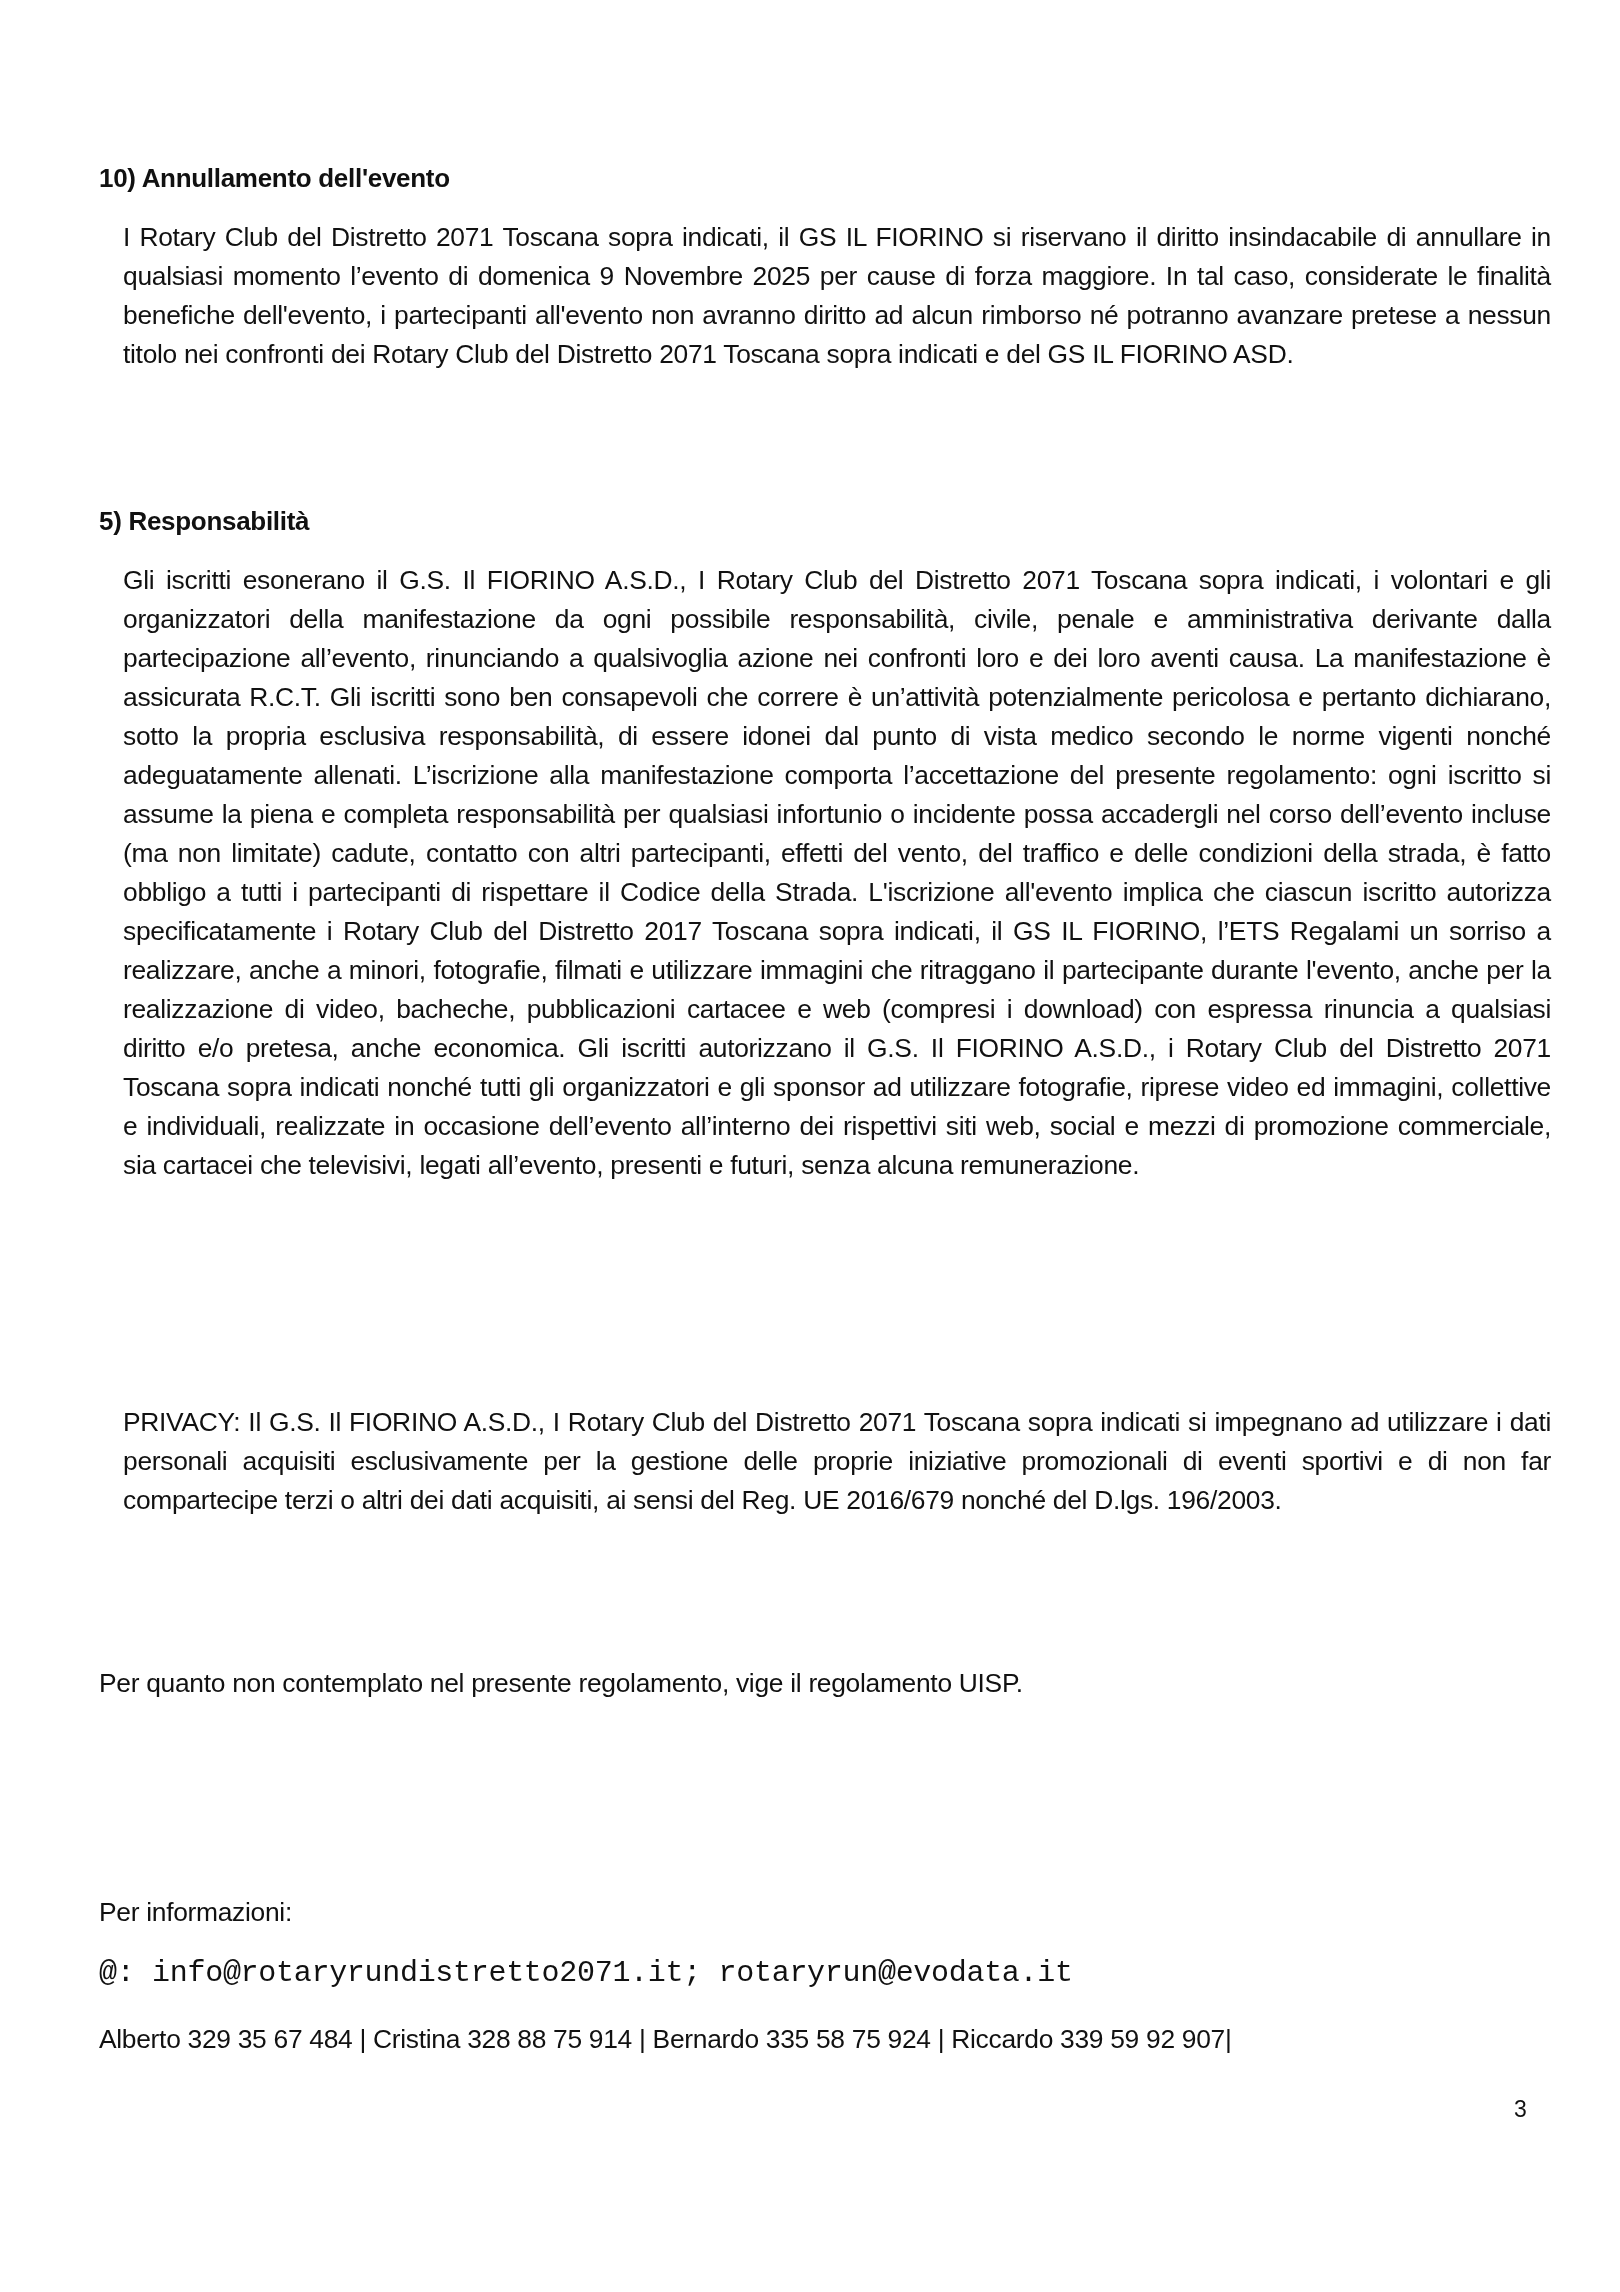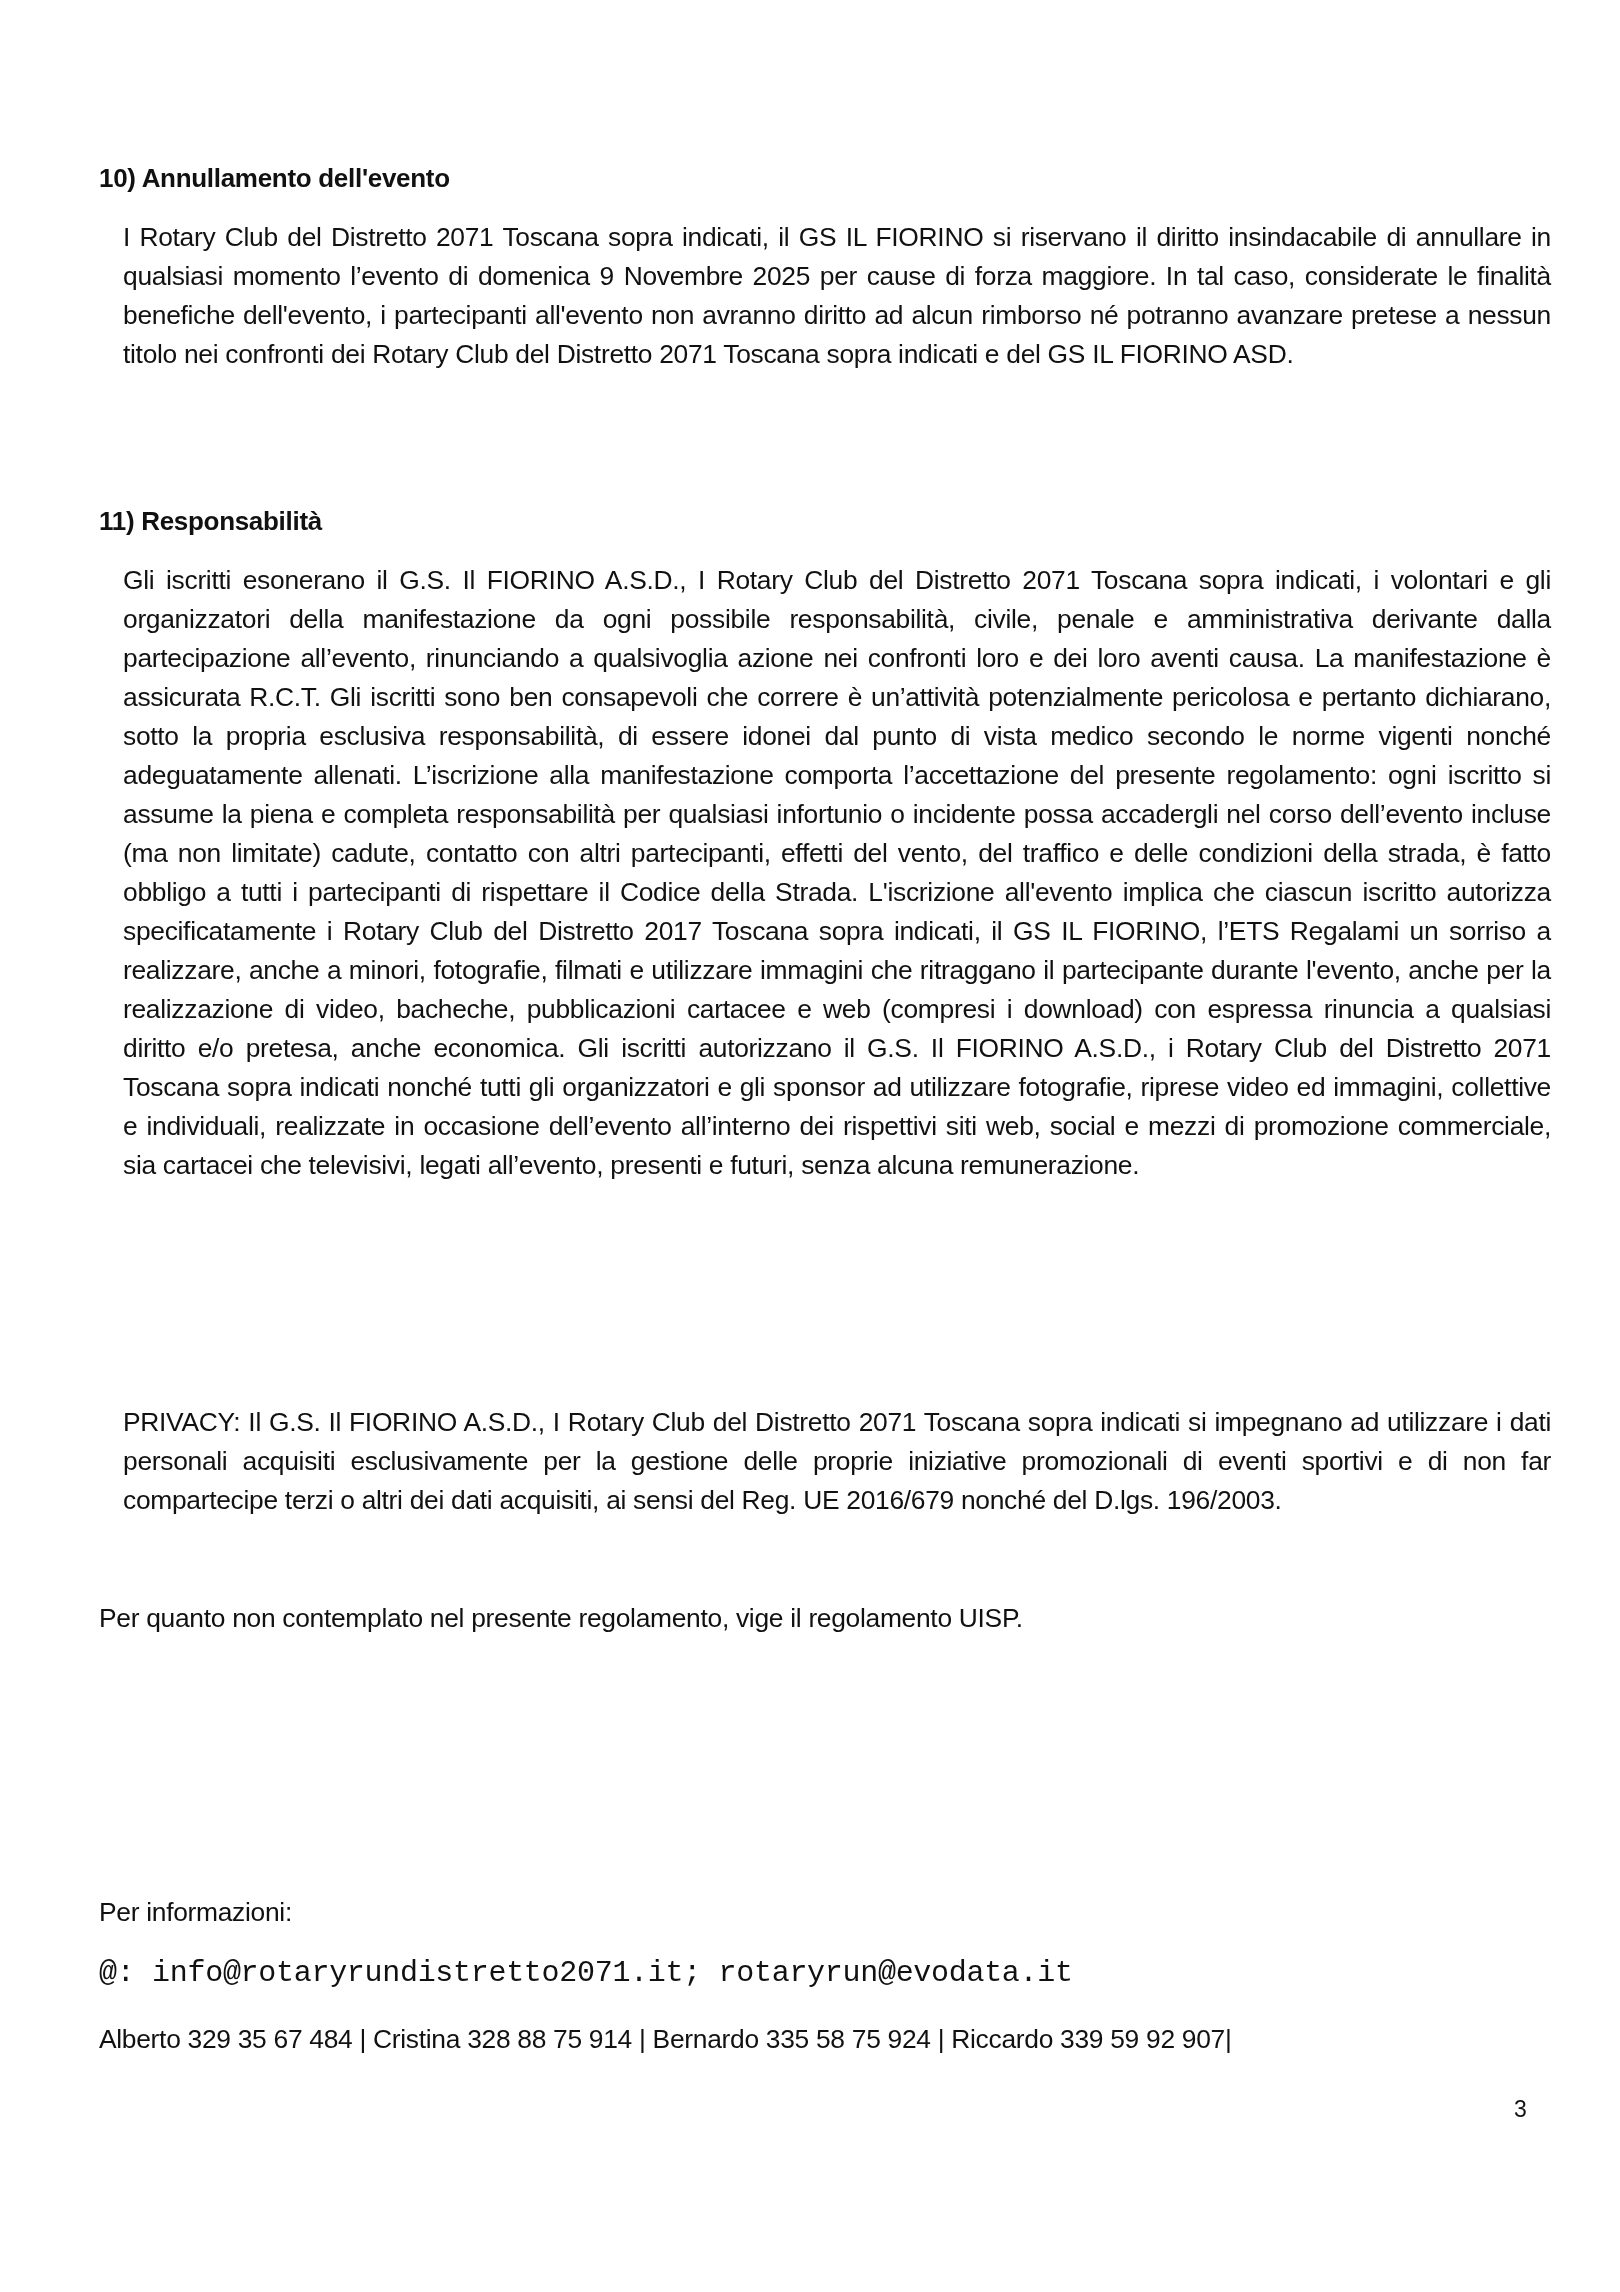--- a/index.html
+++ b/index.html
@@ -29,26 +29,26 @@
   }
 </style>
 </head>
 <body>
 
 <div class="page">
 
   <div class="heading" style="top:163px;">10) Annullamento dell'evento</div>
   <div class="para" style="top:218px;">I Rotary Club del Distretto 2071 Toscana sopra indicati, il GS IL FIORINO si riservano il diritto insindacabile di annullare in qualsiasi momento l’evento di domenica 9 Novembre 2025 per cause di forza maggiore. In tal caso, considerate le finalità benefiche dell'evento, i partecipanti all'evento non avranno diritto ad alcun rimborso né potranno avanzare pretese a nessun titolo nei confronti dei Rotary Club del Distretto 2071 Toscana sopra indicati e del GS IL FIORINO ASD.</div>
 
-  <div class="heading" style="top:506px;">11) Responsabilità</div>
+  <div class="heading" style="top:506px;">5) Responsabilità</div>
   <div class="para" style="top:561px;">Gli iscritti esonerano il G.S. Il FIORINO A.S.D., I Rotary Club del Distretto 2071 Toscana sopra indicati, i volontari e gli organizzatori della manifestazione da ogni possibile responsabilità, civile, penale e amministrativa derivante dalla partecipazione all’evento, rinunciando a qualsivoglia azione nei confronti loro e dei loro aventi causa. La manifestazione è assicurata R.C.T. Gli iscritti sono ben consapevoli che correre è un’attività potenzialmente pericolosa e pertanto dichiarano, sotto la propria esclusiva responsabilità, di essere idonei dal punto di vista medico secondo le norme vigenti nonché adeguatamente allenati. L’iscrizione alla manifestazione comporta l’accettazione del presente regolamento: ogni iscritto si assume la piena e completa responsabilità per qualsiasi infortunio o incidente possa accadergli nel corso dell’evento incluse (ma non limitate) cadute, contatto con altri partecipanti, effetti del vento, del traffico e delle condizioni della strada, è fatto obbligo a tutti i partecipanti di rispettare il Codice della Strada. L'iscrizione all'evento implica che ciascun iscritto autorizza specificatamente i Rotary Club del Distretto 2017 Toscana sopra indicati, il GS IL FIORINO, l’ETS Regalami un sorriso a realizzare, anche a minori, fotografie, filmati e utilizzare immagini che ritraggano il partecipante durante l'evento, anche per la realizzazione di video, bacheche, pubblicazioni cartacee e web (compresi i download) con espressa rinuncia a qualsiasi diritto e/o pretesa, anche economica. Gli iscritti autorizzano il G.S. Il FIORINO A.S.D., i Rotary Club del Distretto 2071 Toscana sopra indicati nonché tutti gli organizzatori e gli sponsor ad utilizzare fotografie, riprese video ed immagini, collettive e individuali, realizzate in occasione dell’evento all’interno dei rispettivi siti web, social e mezzi di promozione commerciale, sia cartacei che televisivi, legati all’evento, presenti e futuri, senza alcuna remunerazione.</div>
 
   <div class="para" style="top:1403px;">PRIVACY: Il G.S. Il FIORINO A.S.D., I Rotary Club del Distretto 2071 Toscana sopra indicati si impegnano ad utilizzare i dati personali acquisiti esclusivamente per la gestione delle proprie iniziative promozionali di eventi sportivi e di non far compartecipe terzi o altri dei dati acquisiti, ai sensi del Reg. UE 2016/679 nonché del D.lgs. 196/2003.</div>
 
-  <div class="line" style="top:1603px;">Per quanto non contemplato nel presente regolamento, vige il regolamento UISP.</div>
+  <div class="line" style="top:1668px;">Per quanto non contemplato nel presente regolamento, vige il regolamento UISP.</div>
 
   <div class="line" style="top:1897px;">Per informazioni:</div>
   <div class="line email-line" style="top:1956px;font-family:Liberation Mono, monospace;">@: info@rotaryrundistretto2071.it; rotaryrun@evodata.it</div>
   <div class="line" style="top:2024px;text-align:right;">Alberto 329 35 67 484 | Cristina 328 88 75 914 | Bernardo 335 58 75 924 | Riccardo 339 59 92 907|</div>
 </div>
 
 <div class="page-number">3</div>
 
 
 </body></html>

